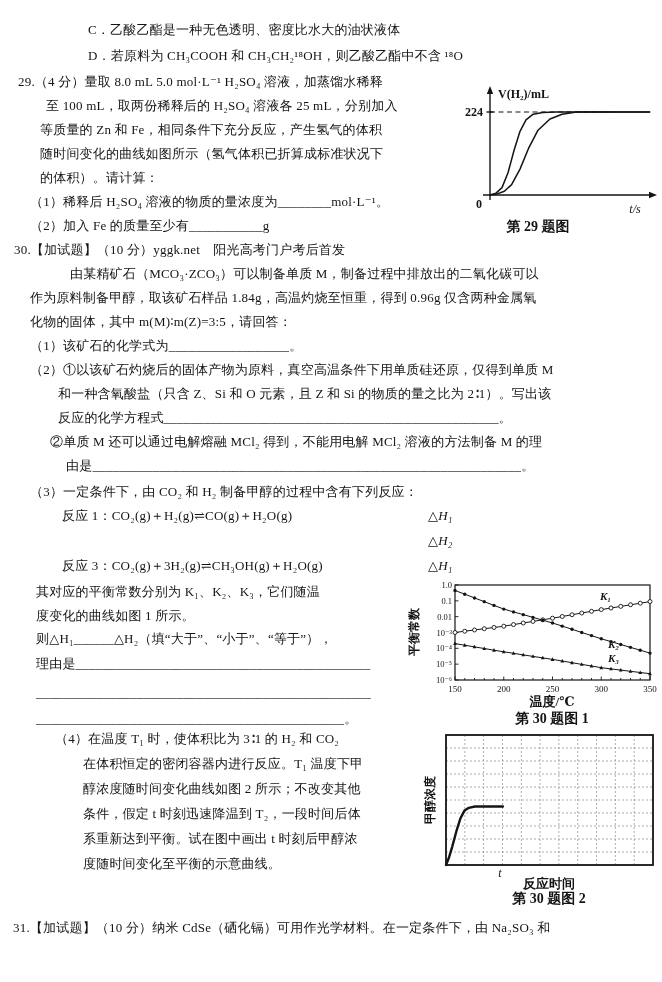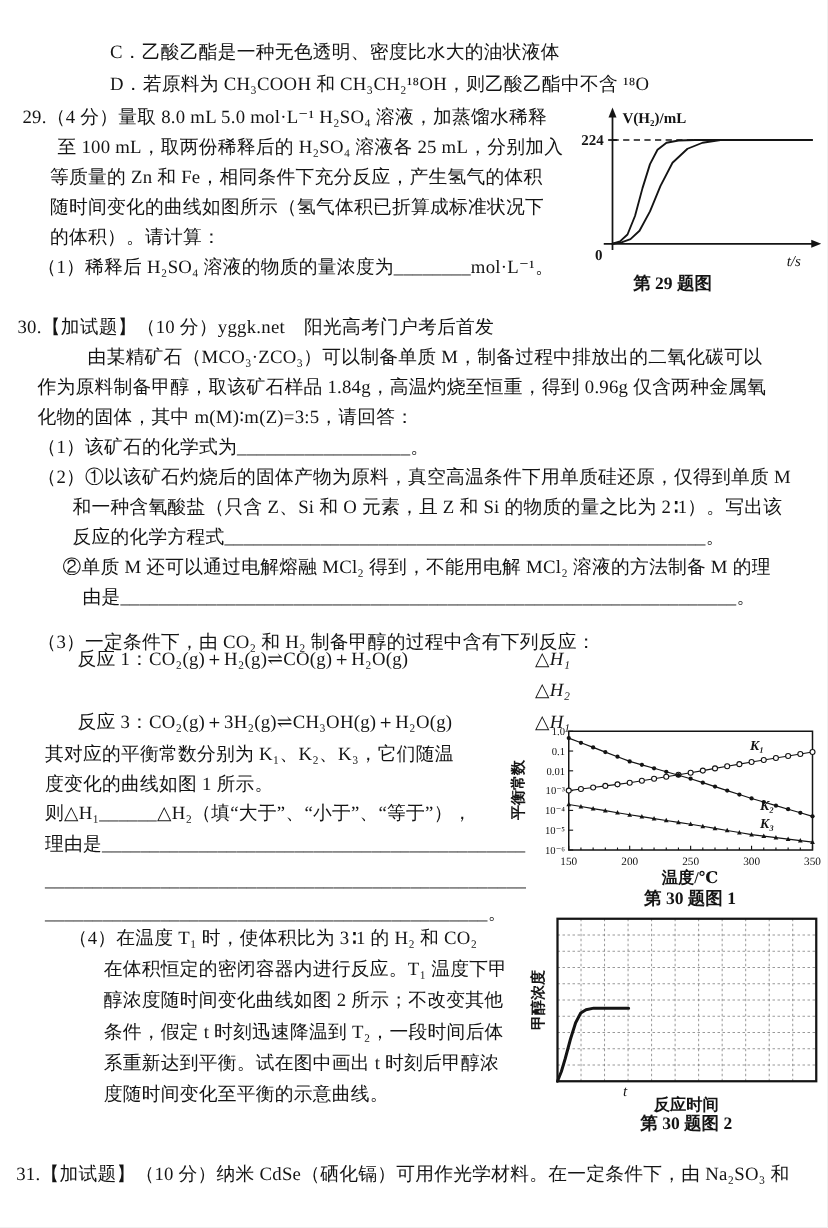--- a/index.html
+++ b/index.html
@@ -3,40 +3,41 @@
 <meta charset="utf-8">
 <style>
   html,body{margin:0;padding:0;background:#e8e8e8;}
   .page{
     position:relative;width:662px;height:982px;background:#ffffff;
     font-family:"Liberation Serif","DejaVu Serif",serif;color:#141414;
     overflow:hidden;margin:0 auto;
   }
   .ln{
     position:absolute;white-space:nowrap;
-    font-size:15px;line-height:20px;letter-spacing:0.2px;margin-top:12px;
+    font-size:13px;line-height:20px;letter-spacing:0.2px;
   }
   .it{font-style:italic;}
   svg{position:absolute;overflow:visible;}
   svg text{font-family:"Liberation Serif","DejaVu Serif",serif;fill:#141414;}
 </style>
 </head>
 <body>
 
 <div class="page">
 
   <div class="ln" style="left:88px;top:20px">C．乙酸乙酯是一种无色透明、密度比水大的油状液体</div>
   <div class="ln" style="left:88px;top:46px">D．若原料为 CH₃COOH 和 CH₃CH₂¹⁸OH，则乙酸乙酯中不含 ¹⁸O</div>
 
   <div class="ln" style="left:18px;top:72px">29.（4 分）量取 8.0 mL 5.0 mol·L⁻¹ H₂SO₄ 溶液，加蒸馏水稀释</div>
   <div class="ln" style="left:46px;top:96px">至 100 mL，取两份稀释后的 H₂SO₄ 溶液各 25 mL，分别加入</div>
   <div class="ln" style="left:40px;top:120px">等质量的 Zn 和 Fe，相同条件下充分反应，产生氢气的体积</div>
   <div class="ln" style="left:40px;top:168px">的体积）。请计算：</div>
   <div class="ln" style="left:40px;top:144px">随时间变化的曲线如图所示（氢气体积已折算成标准状况下</div>
   <div class="ln" style="left:30px;top:192px">（1）稀释后 H₂SO₄ 溶液的物质的量浓度为________mol·L⁻¹。</div>
+  <div class="ln" style="left:30px;top:216px">（2）加入 Fe 的质量至少有___________g</div>
 
   <svg id="fig29" style="left:450px;top:84px" width="212" height="152" viewBox="0 0 212 152">
     <line x1="40" y1="116" x2="40" y2="6" stroke="#141414" stroke-width="1.4"></line>
     <polygon points="40,2 36.8,10 43.2,10" fill="#141414"></polygon>
     <line x1="33" y1="111" x2="201" y2="111" stroke="#141414" stroke-width="1.4"></line>
     <polygon points="207,111 199,107.8 199,114.2" fill="#141414"></polygon>
     <line x1="40" y1="28" x2="162" y2="28" stroke="#141414" stroke-width="1.2" stroke-dasharray="5,3.5"></line>
     <line x1="36.5" y1="28" x2="43.5" y2="28" stroke="#141414" stroke-width="1.4"></line>
     <g id="fig29-curves">
         <polyline points="40.0,111.0 46.0,109.1 52.0,103.6 58.0,88.8 64.0,66.5 70.0,47.3 76.0,35.8 83.2,30.2 92.8,28.4 106.0,28.0 199.6,28.0" fill="none" stroke="#141414" stroke-width="1.5" stroke-linejoin="round" stroke-linecap="round"></polyline>
@@ -52,21 +53,21 @@
   <div class="ln" style="left:14px;top:240px">30.【加试题】（10 分）yggk.net　阳光高考门户考后首发</div>
   <div class="ln" style="left:70px;top:264px">由某精矿石（MCO₃·ZCO₃）可以制备单质 M，制备过程中排放出的二氧化碳可以</div>
   <div class="ln" style="left:30px;top:288px">作为原料制备甲醇，取该矿石样品 1.84g，高温灼烧至恒重，得到 0.96g 仅含两种金属氧</div>
   <div class="ln" style="left:30px;top:312px">化物的固体，其中 m(M)∶m(Z)=3:5，请回答：</div>
   <div class="ln" style="left:30px;top:336px">（1）该矿石的化学式为__________________。</div>
   <div class="ln" style="left:30px;top:360px">（2）①以该矿石灼烧后的固体产物为原料，真空高温条件下用单质硅还原，仅得到单质 M</div>
   <div class="ln" style="left:58px;top:384px">和一种含氧酸盐（只含 Z、Si 和 O 元素，且 Z 和 Si 的物质的量之比为 2∶1）。写出该</div>
   <div class="ln" style="left:58px;top:408px">反应的化学方程式__________________________________________________。</div>
   <div class="ln" style="left:50px;top:432px">②单质 M 还可以通过电解熔融 MCl₂ 得到，不能用电解 MCl₂ 溶液的方法制备 M 的理</div>
   <div class="ln" style="left:66px;top:456px">由是________________________________________________________________。</div>
-  <div class="ln" style="left:30px;top:492px">（3）一定条件下，由 CO₂ 和 H₂ 制备甲醇的过程中含有下列反应：</div>
+  <div class="ln" style="left:30px;top:482px">（3）一定条件下，由 CO₂ 和 H₂ 制备甲醇的过程中含有下列反应：</div>
 
   <div class="ln" style="left:62px;top:506px">反应 1：CO₂(g)＋H₂(g)⇌CO(g)＋H₂O(g)</div>
   <div class="ln it" style="left:428px;top:506px">△H₁</div>
   <div class="ln it" style="left:428px;top:531px">△H₂</div>
   <div class="ln" style="left:62px;top:556px">反应 3：CO₂(g)＋3H₂(g)⇌CH₃OH(g)＋H₂O(g)</div>
   <div class="ln it" style="left:428px;top:556px">△H₁</div>
 
   <div class="ln" style="left:36px;top:582px">其对应的平衡常数分别为 K₁、K₂、K₃，它们随温</div>
   <div class="ln" style="left:36px;top:606px">度变化的曲线如图 1 所示。</div>
   <div class="ln" style="left:36px;top:629px">则△H₁______△H₂（填“大于”、“小于”、“等于”），</div>

